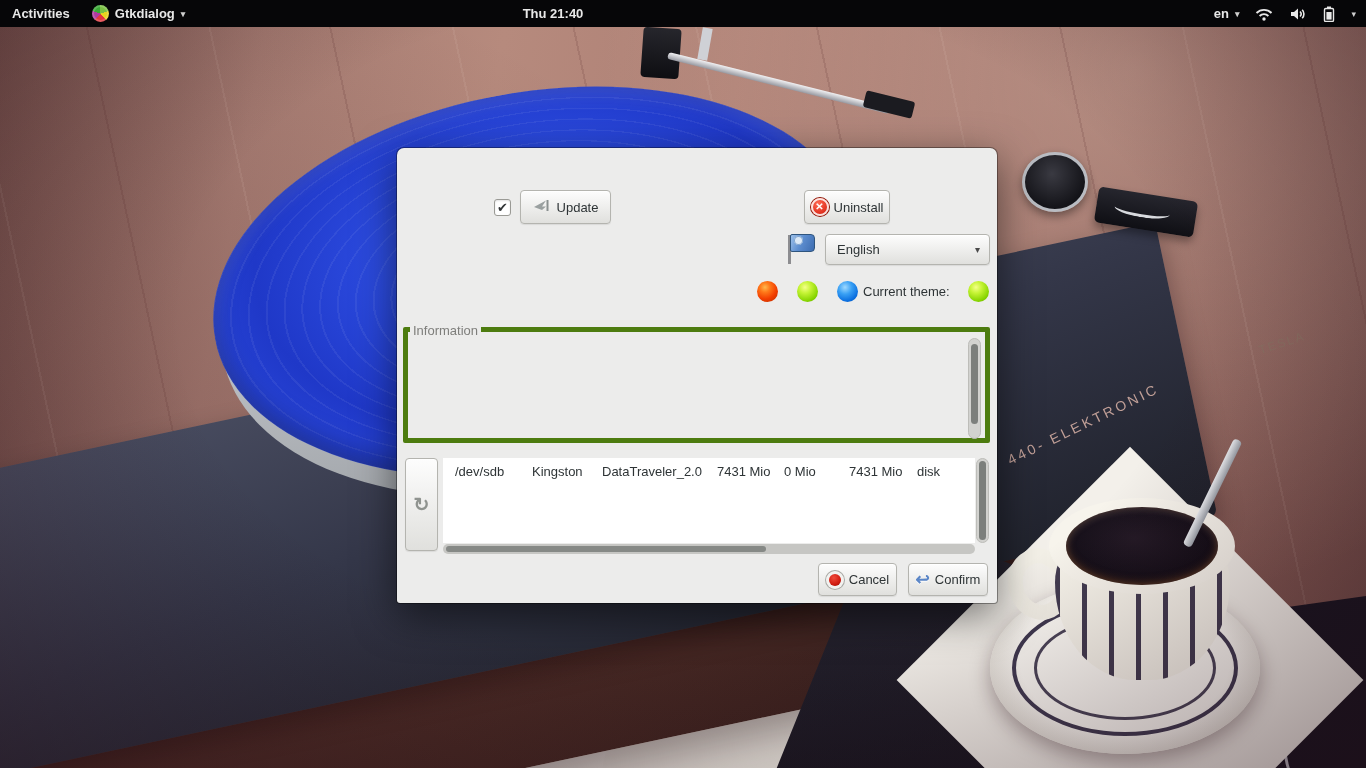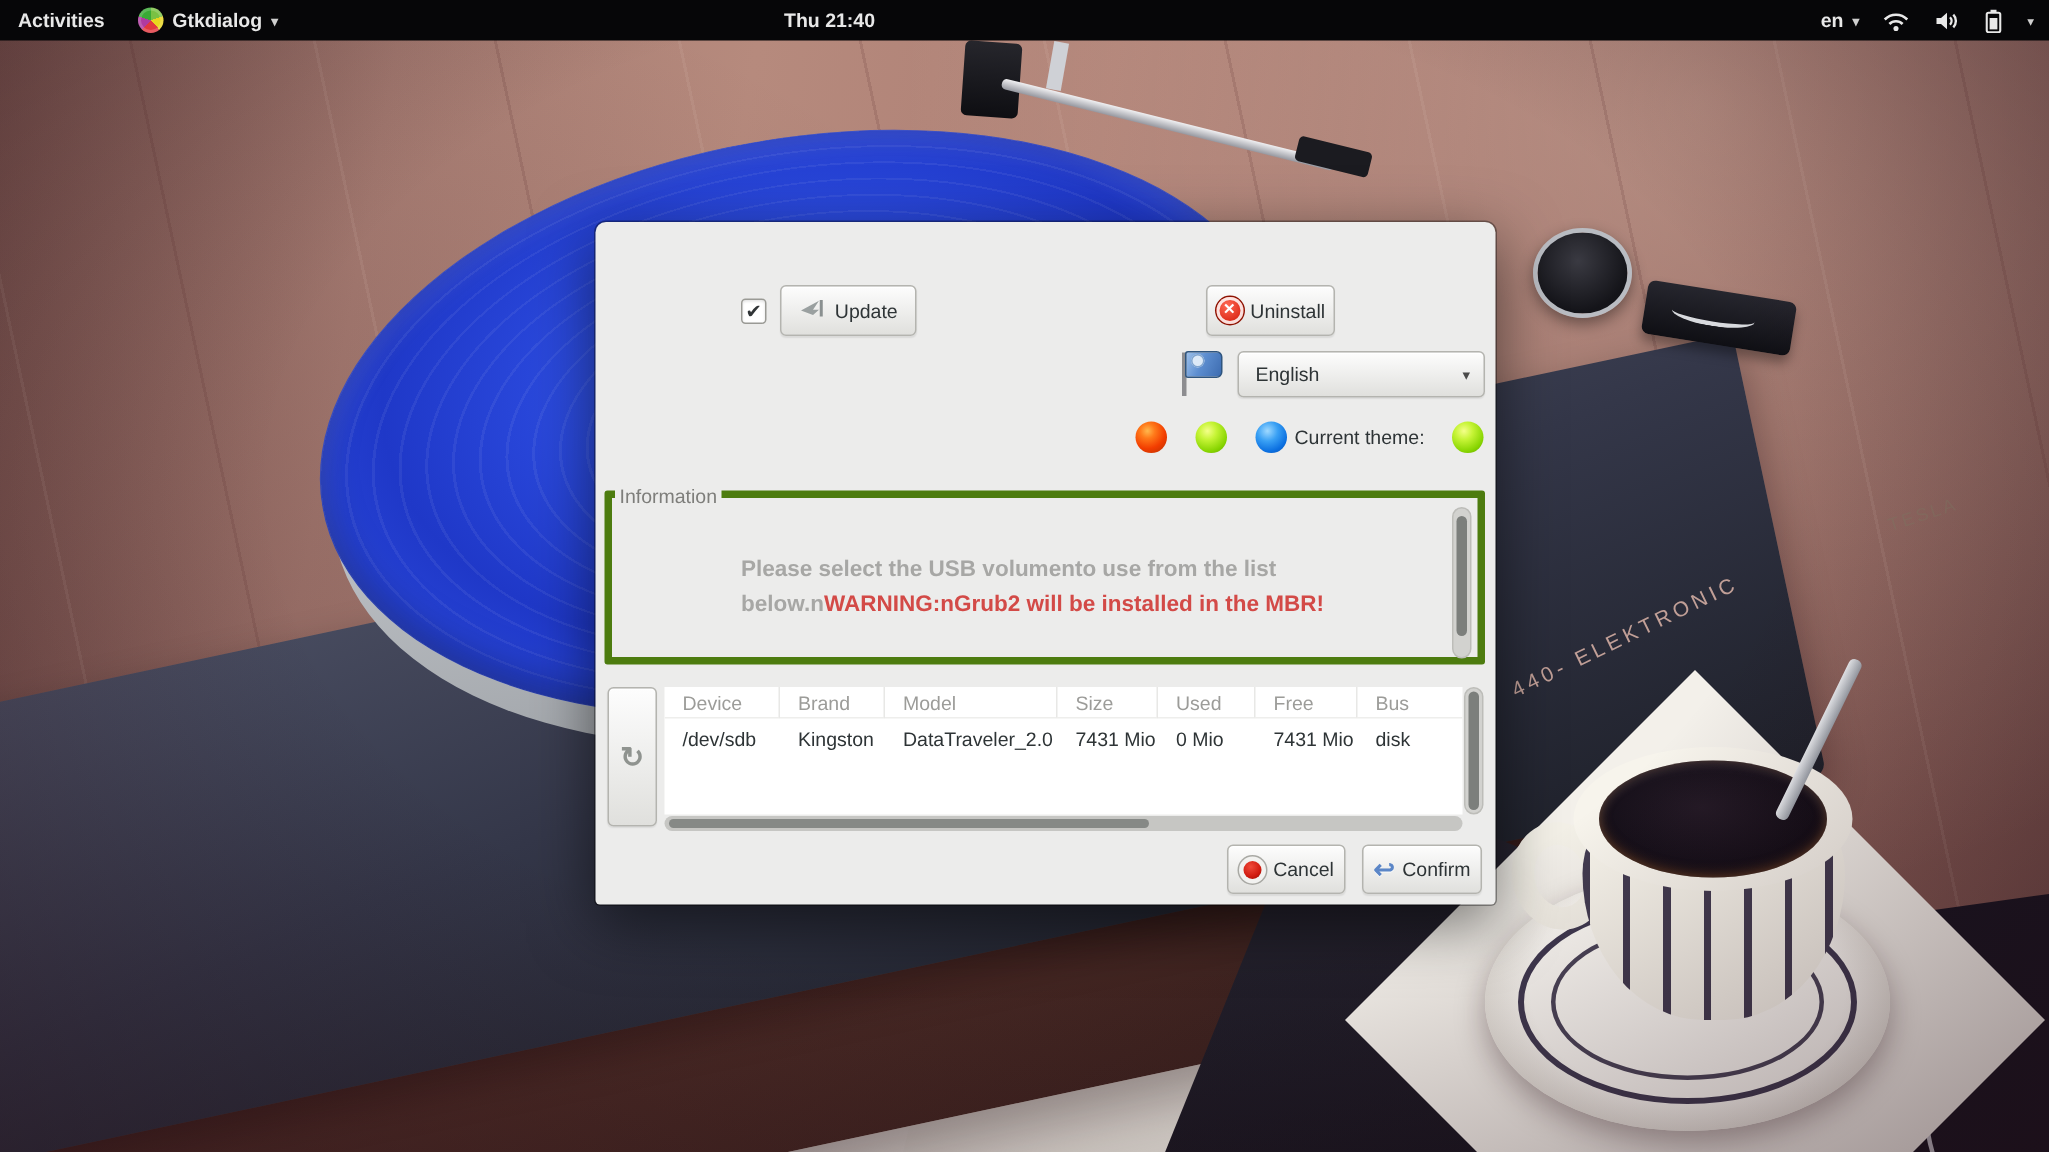--- a/index.html
+++ b/index.html
@@ -324,42 +324,30 @@
     </div>
 
     <div class="sphere red" style="left:360px; top:133px;"></div>
     <div class="sphere green" style="left:400px; top:133px;"></div>
     <div class="sphere blue" style="left:440px; top:133px;"></div>
     <span id="theme-label">Current theme:</span>
     <div class="sphere green" style="left:571px; top:133px;"></div>
 
     <div id="info-frame">
       <span id="info-frame-label">Information</span>
-      <div id="info-message">
-        <span>Please select the USB volumento use from the list below.n</span><span class="warn">WARNING:nGrub2 will be installed in the MBR!</span>
-      </div>
       <div class="vscroll" id="info-vscroll">
         <div class="thumb"></div>
       </div>
     </div>
 
     <div class="gbtn" id="refresh-btn">
       <span>↻</span>
     </div>
 
     <div id="device-table">
-      <div class="thead">
-        <div class="cell c0">Device</div>
-        <div class="cell c1">Brand</div>
-        <div class="cell c2">Model</div>
-        <div class="cell c3">Size</div>
-        <div class="cell c4">Used</div>
-        <div class="cell c5">Free</div>
-        <div class="cell c6">Bus</div>
-      </div>
       <div class="trow">
         <div class="cell c0">/dev/sdb</div>
         <div class="cell c1">Kingston</div>
         <div class="cell c2">DataTraveler_2.0</div>
         <div class="cell c3">7431 Mio</div>
         <div class="cell c4">0 Mio</div>
         <div class="cell c5">7431 Mio</div>
         <div class="cell c6">disk</div>
       </div>
     </div>

